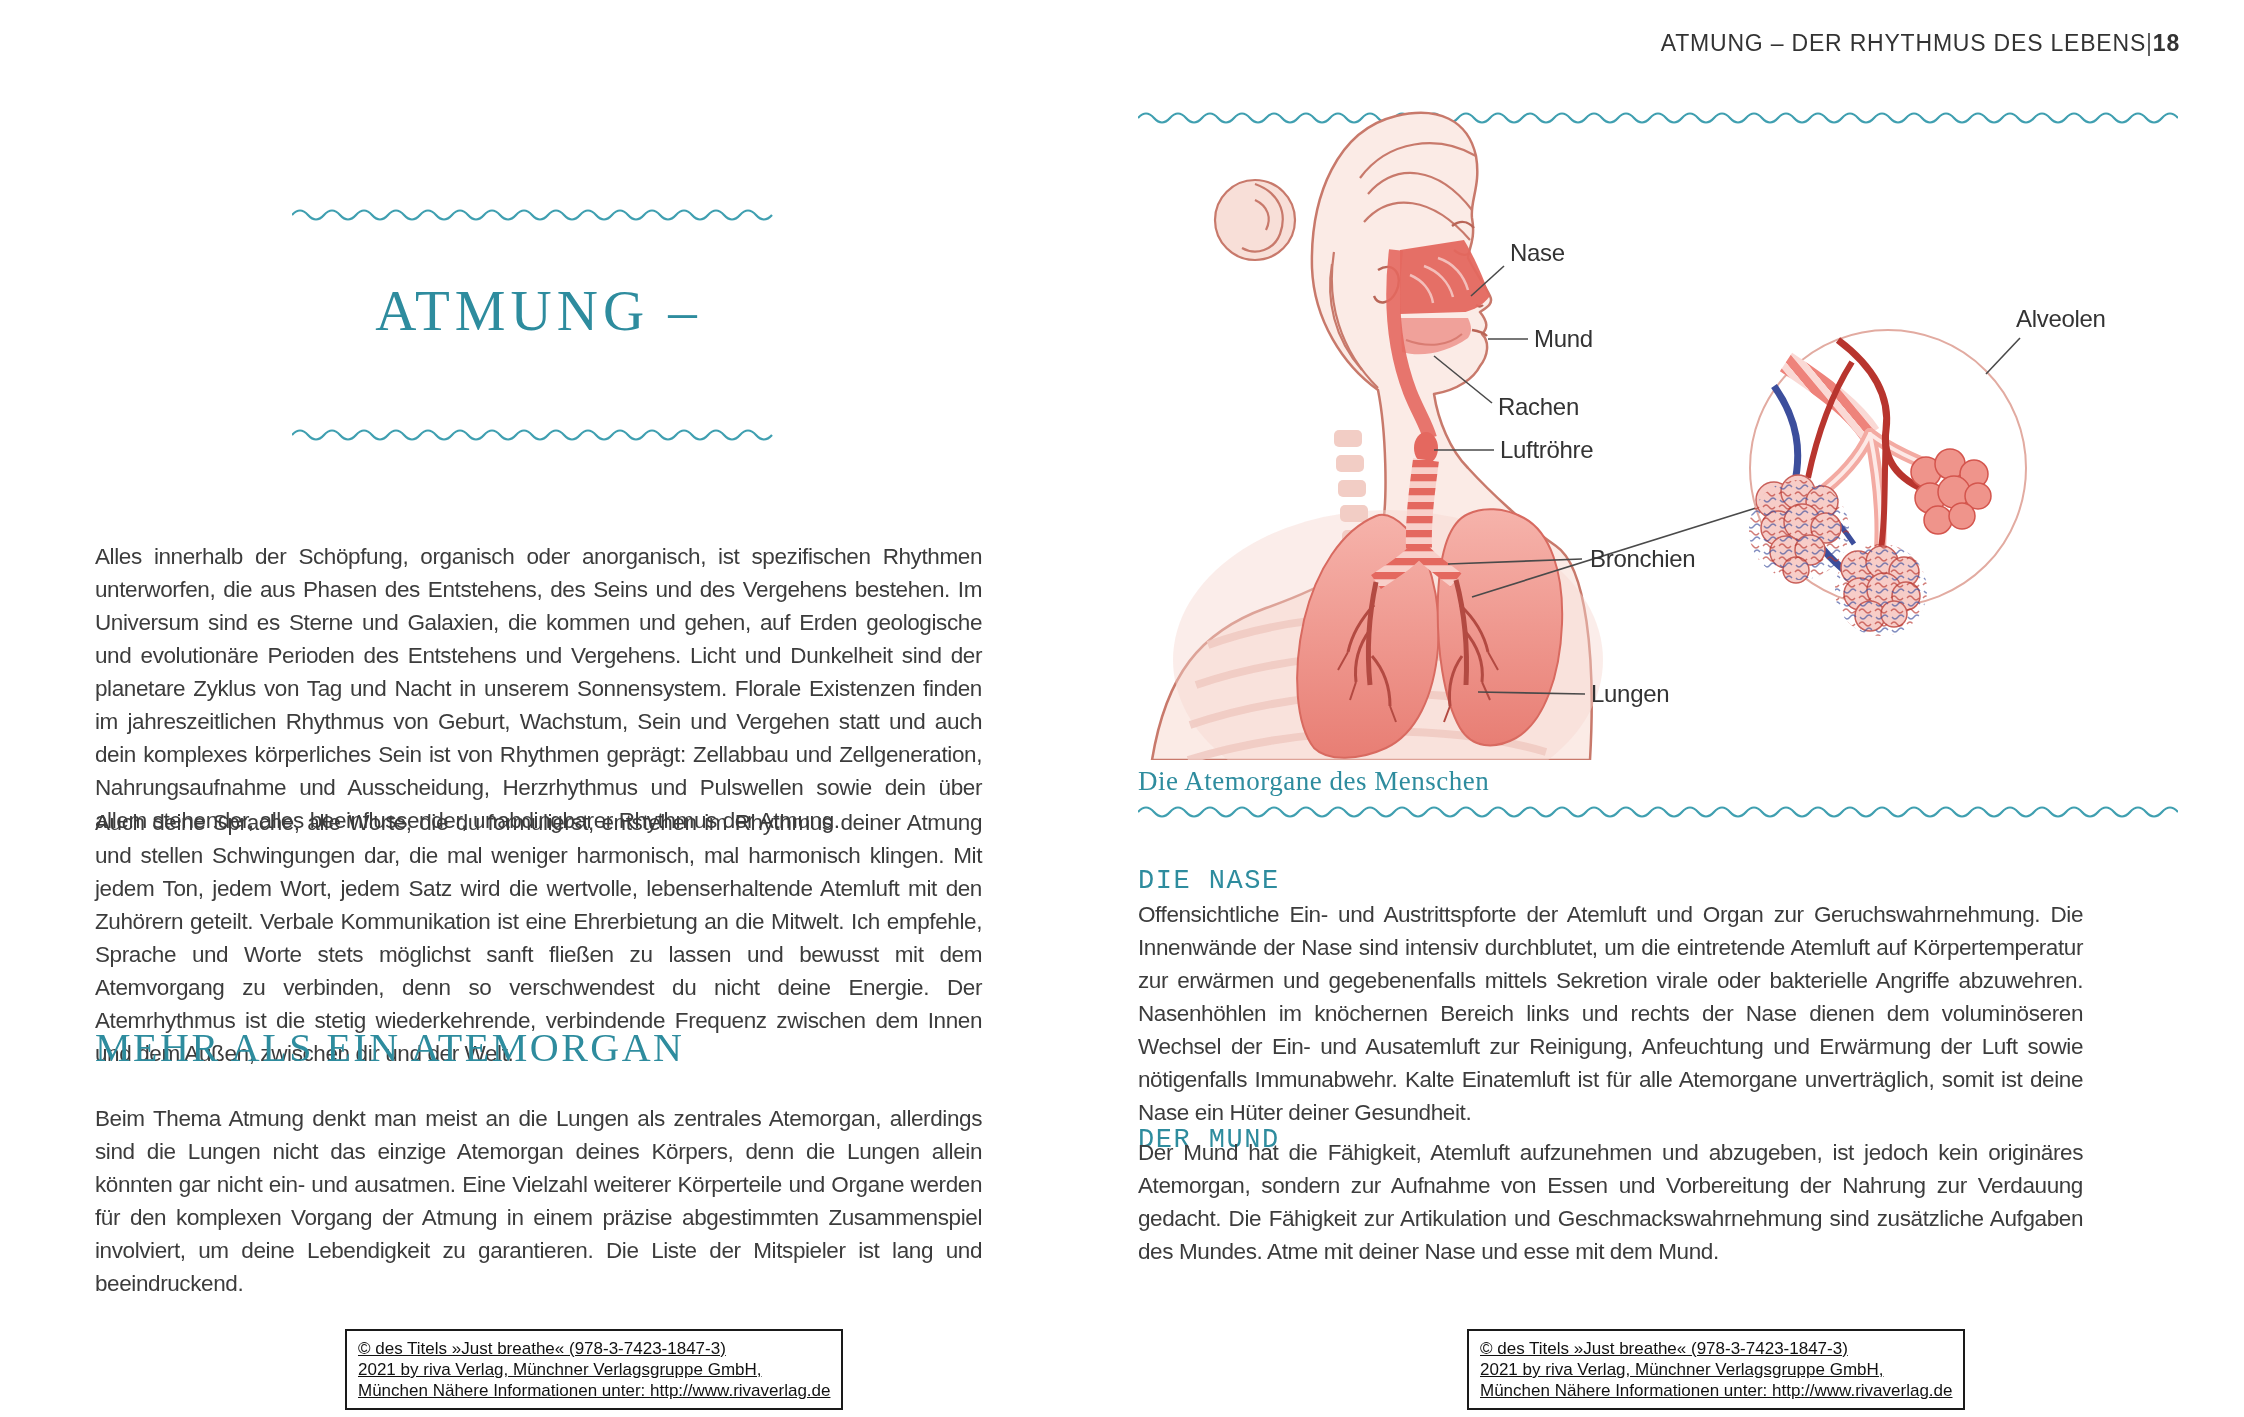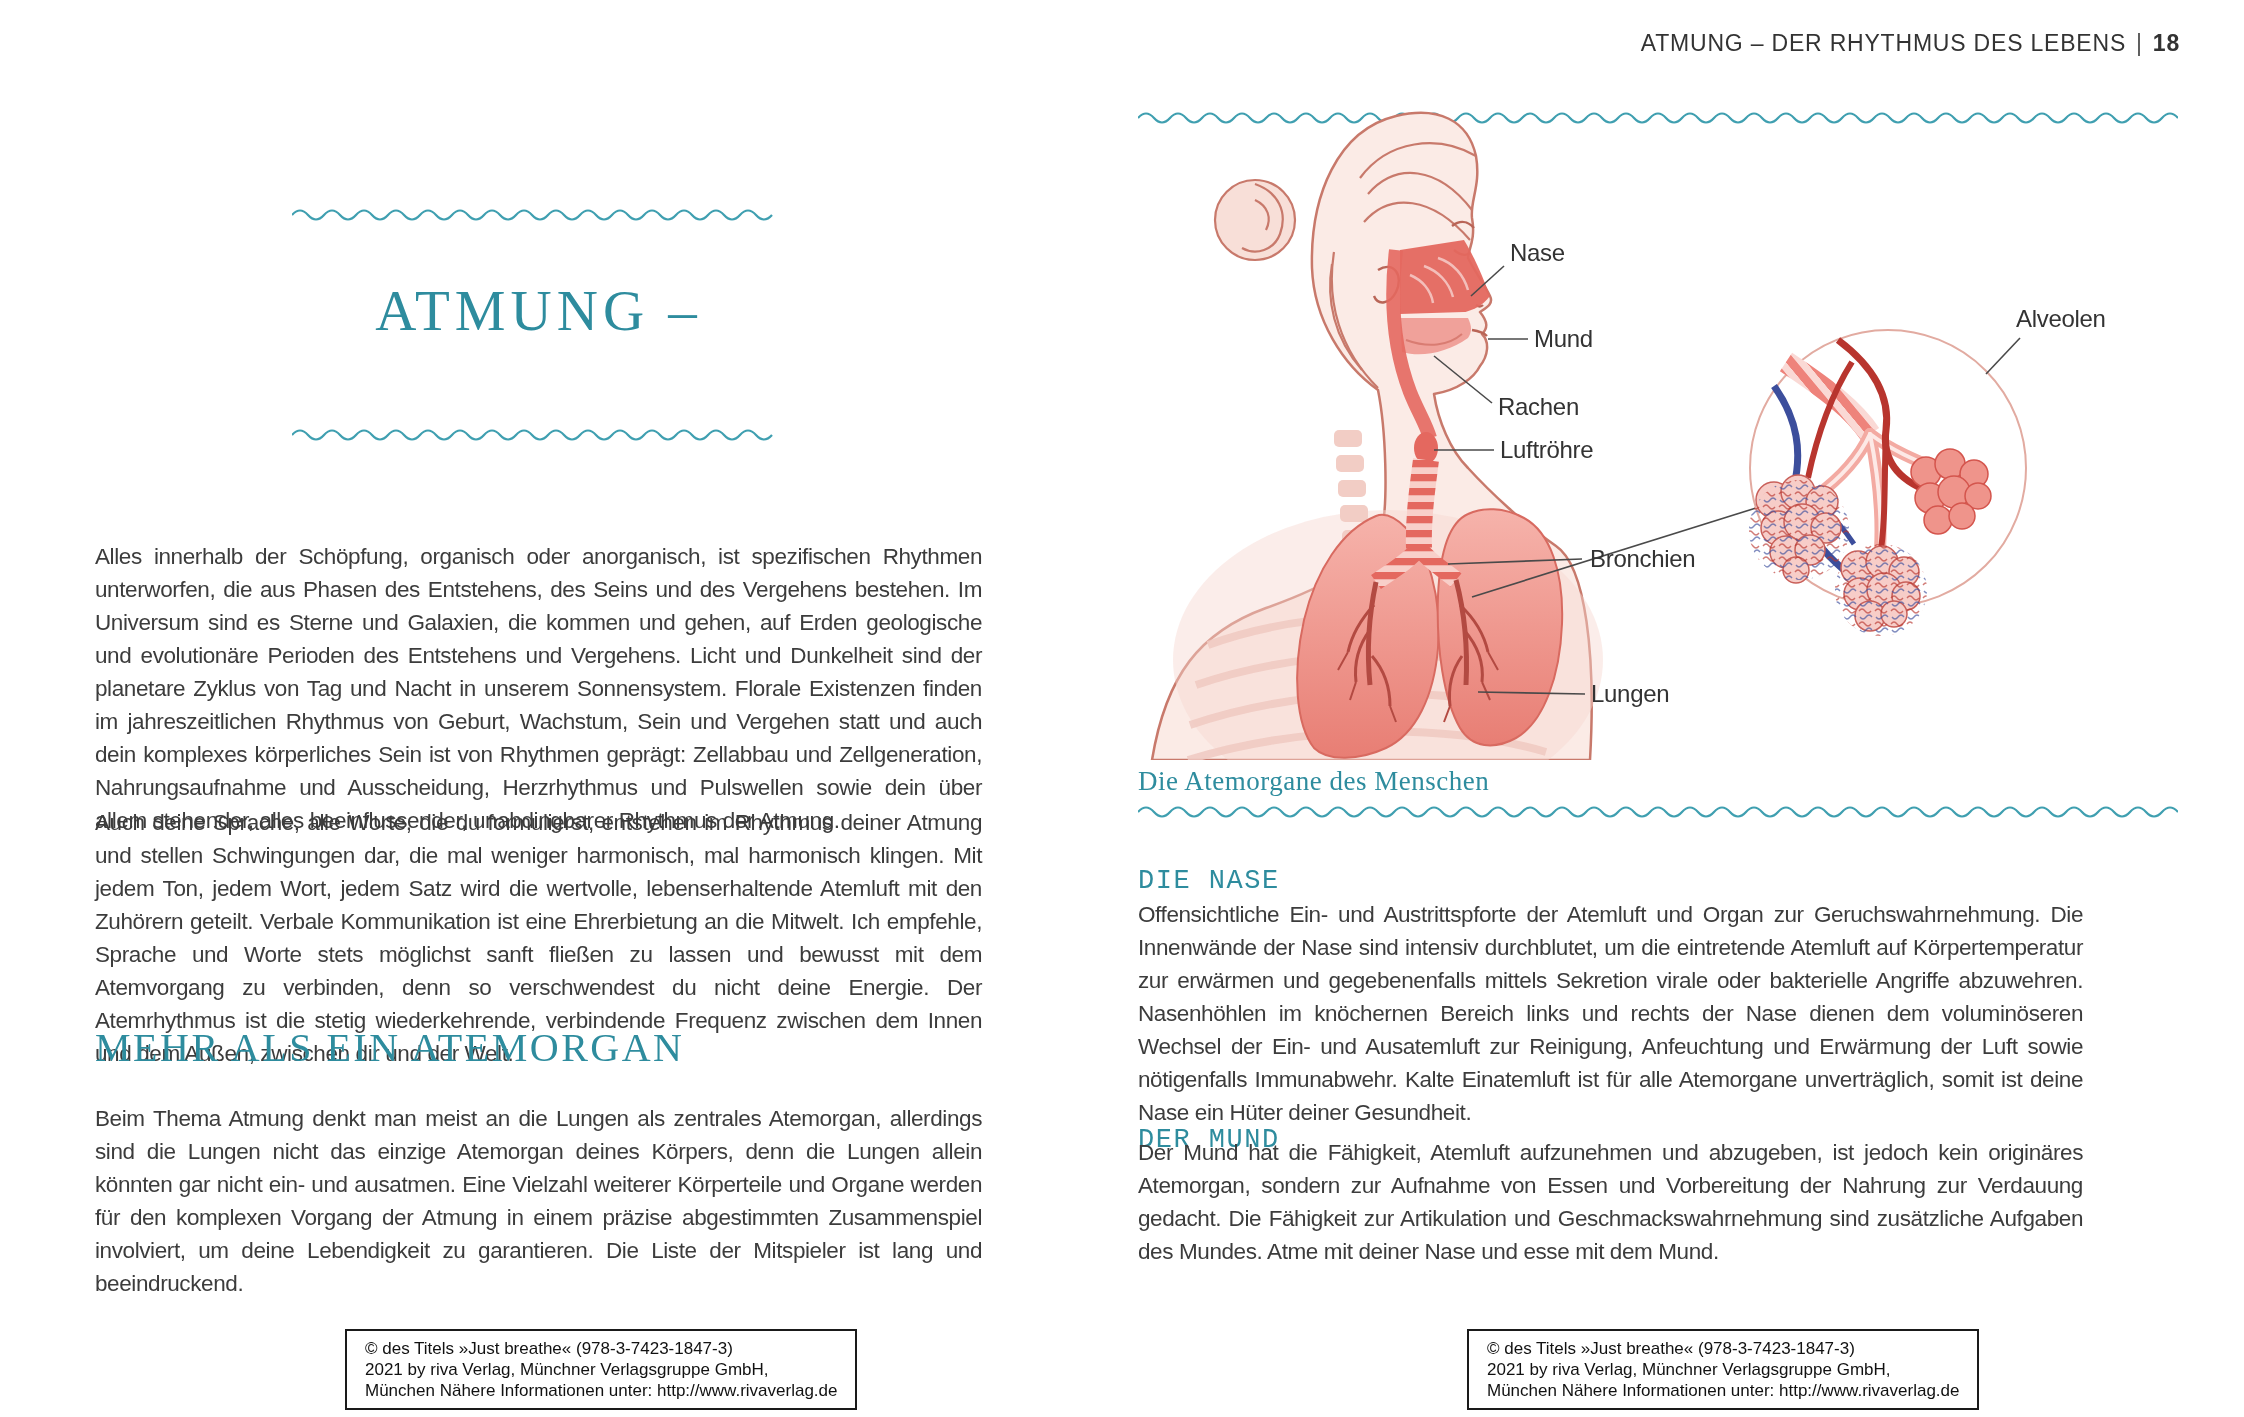--- a/index.html
+++ b/index.html
@@ -10,21 +10,21 @@
   *{margin:0;padding:0;box-sizing:border-box;}
   body{background:#888;font-family:"Liberation Sans",sans-serif;}
   #spread{position:relative;width:2244px;height:1417px;background:#ffffff;overflow:hidden;}
 
   .abs{position:absolute;}
   .wave{position:absolute;height:14px;}
 
   .running-head{
     position:absolute;top:30px;right:64px;
     font-size:23px;letter-spacing:.8px;color:#333;
-    display:flex;align-items:baseline;gap:10px;
+    display:flex;align-items:baseline;
   }
   .running-head .sep{color:#555;font-weight:300;}
   .running-head .pg{font-weight:bold;}
 
   .chapter-title{
     position:absolute;left:95px;width:887px;text-align:center;
     font-family:"Liberation Serif",serif;color:var(--accent);
     font-size:57px;letter-spacing:5px;line-height:66px;white-space:nowrap;
   }
   .section-h1{
@@ -47,22 +47,22 @@
 
   .fig-caption{
     position:absolute;left:1138px;top:766px;
     font-family:"Liberation Serif",serif;color:var(--accent);
     font-size:27px;letter-spacing:.5px;
   }
 
   .copyright-box{
     position:absolute;top:1329px;
     border:2.5px solid #1a1a1a;background:#fff;
-    padding:7px 18px;white-space:nowrap;
-    font-size:17px;line-height:21px;color:#111;
+    padding:7px 11px;white-space:nowrap;
+    font-size:17px;line-height:21px;color:#111;text-decoration:underline;
   }
   .copyright-box div{white-space:nowrap;}
 
   svg text.lbl{
     font-family:"Liberation Sans",sans-serif;
     font-size:24px;fill:#333;letter-spacing:-0.3px;
   }
 </style>
 </head>
 <body>

